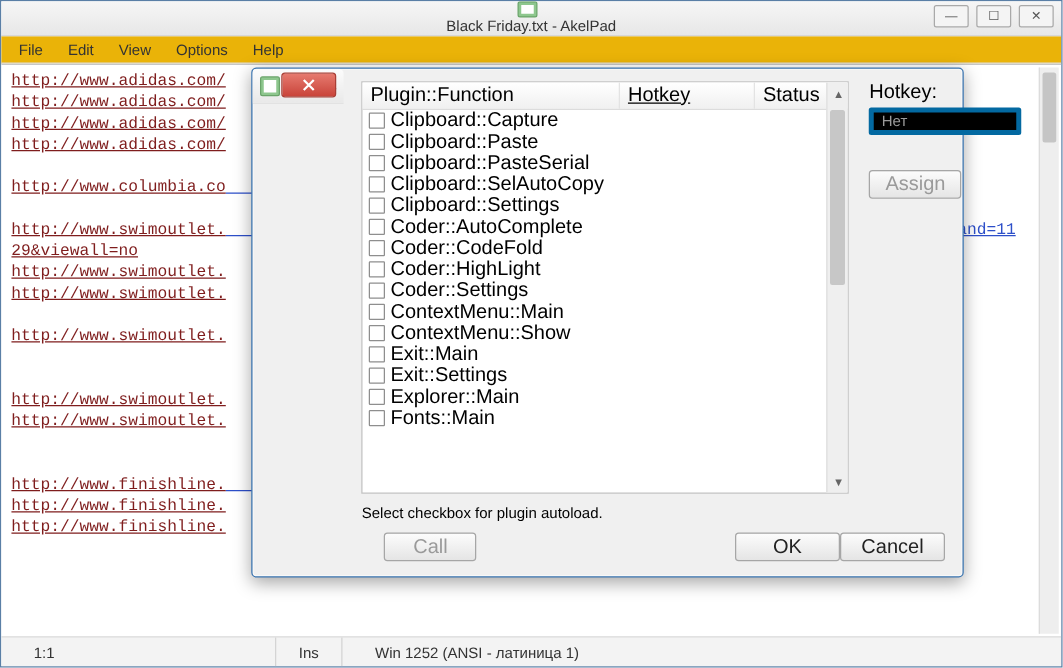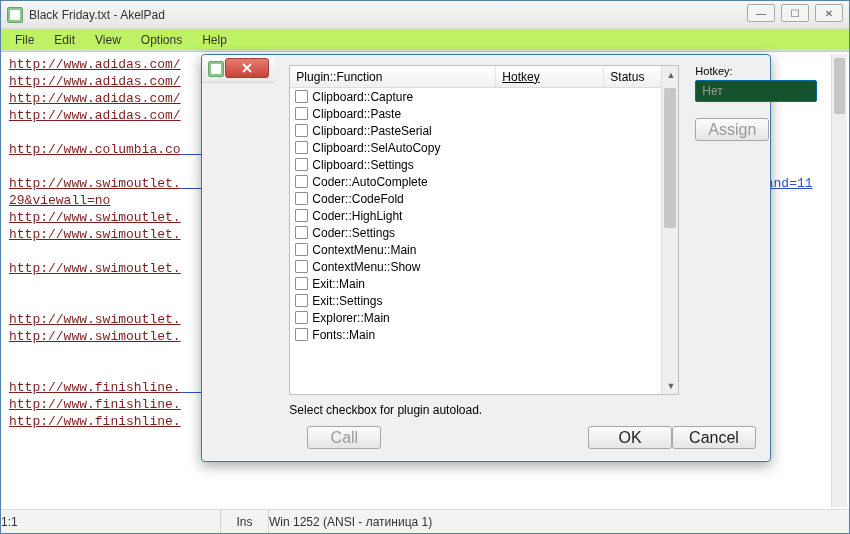--- a/index.html
+++ b/index.html
@@ -15,37 +15,38 @@
     border:1px solid #5a7fa6;
   }
   
   .titlebar {
     height:28px;
     background:linear-gradient(#f6f6f6,#e7e7e7);
     border-bottom:1px solid #d7d7d7;
     display:flex;align-items:center;
     padding:0 6px;
     position:relative;
+    flex-direction:column;
   }
   .app-icon {
     width:16px;height:16px;
     background:#8ec78e;border:1px solid #6aa46a;border-radius:2px;
     margin-right:6px;
     position:relative;
   }
   .app-icon::after{content:"";position:absolute;left:2px;top:2px;right:2px;bottom:2px;background:#fff;}
   .title-text { font-size:12px;color:#333;}
   .win-controls { position:absolute; right:6px; top:3px; display:flex; gap:6px;}
   .win-btn {
     width:28px;height:18px;border:1px solid #a9a9a9;border-radius:2px;
     background:#f4f4f4;display:flex;align-items:center;justify-content:center;
     font-size:10px;color:#555;cursor:default;
   }
   .menubar {
-    height:22px;background:#bef264;border-bottom:1px solid #dcdcdc;
+    height:22px;background:#eab308;border-bottom:1px solid #dcdcdc;
     display:flex;align-items:center;padding:0 4px;gap:0;
   }
   .menu-item { padding:2px 10px;color:#333;cursor:default;}
   .editor-wrap {
     position:absolute;left:0;right:0;top:50px;bottom:24px;
     border-top:1px solid #c7c7c7;
     background:#fff;
   }
   .editor {
     position:absolute;left:8px;right:20px;top:4px;bottom:4px;
@@ -62,21 +63,21 @@
   }
   .thumb {
     position:absolute;left:2px;right:2px;top:4px;height:56px;
     background:#c5c5c5;border-radius:2px;
   }
   .statusbar {
     position:absolute;left:0;right:0;bottom:0;height:24px;
     background:#f3f3f3;border-top:1px solid #dcdcdc;
     display:flex;align-items:center;font-size:12px;color:#333;
   }
-  .status-cell { padding:0 0;border-right:1px solid #d4d4d4;height:100%;display:flex;align-items:center;}
+  .status-cell { padding:0 26px;border-right:1px solid #d4d4d4;height:100%;display:flex;align-items:center;}
   .status-cell.first{width:220px;}
   .status-cell.ins{width:48px;justify-content:center;}
   .status-cell.enc{border-right:none;}
   
   .dialog {
     position:absolute;left:200px;top:53px;width:570px;height:408px;
     border:1px solid #3a74b0;border-radius:4px;
     background:#f0f0f0;
     box-shadow:0 4px 14px rgba(0,0,0,.35), 0 0 0 1px rgba(255,255,255,.5) inset;
     display:flex;
@@ -98,43 +99,43 @@
   .dlg-body { position:relative;flex:1;padding:10px 12px 12px 14px;font-size:12px;}
   
   .pl-list {
     position:absolute;left:14px;top:10px;width:390px;height:330px;
     background:#fff;border:1px solid #c0c0c0;
   }
   .pl-head {
     height:22px;background:linear-gradient(#fff,#f0f0f0);border-bottom:1px solid #dcdcdc;
     display:flex;align-items:center;
   }
-  .pl-col { padding:0 6px;font-size:12px;color:#000;border-right:1px solid #e3e3e3;height:100%;display:flex;align-items:center;}
+  .pl-col { padding:0 6px;font-size:16px;color:#000;border-right:1px solid #e3e3e3;height:100%;display:flex;align-items:center;}
   .pl-col.c1{width:206px;} .pl-col.c2{width:108px;text-decoration:underline;} .pl-col.c3{flex:1;border-right:none;}
   .pl-scroll { position:absolute;right:0;top:0;bottom:0;width:17px;background:#efefef;border-left:1px solid #dedede;}
   .pl-scroll .sthumb{position:absolute;left:2px;right:2px;top:22px;height:140px;background:#c7c7c7;border-radius:2px;}
   .pl-scroll .arrow{position:absolute;left:0;width:17px;height:17px;display:flex;align-items:center;justify-content:center;font-size:9px;color:#666;}
   .pl-scroll .arrow.up{top:0;} .pl-scroll .arrow.down{bottom:0;}
-  .pl-rows { position:absolute;left:0;right:17px;top:22px;bottom:0;overflow:hidden;font-size:12px;}
+  .pl-rows { position:absolute;left:0;right:17px;top:22px;bottom:0;overflow:hidden;font-size:16px;}
   .pl-row { height:17px;display:flex;align-items:center;}
   .pl-row .chk {
     width:13px;height:13px;margin:0 4px 0 5px;background:#fff;border:1px solid #8e8e8e;border-radius:1px;flex:none;
   }
   .pl-row .lbl { color:#000; }
   .hint {
     position:absolute;left:14px;top:348px;font-size:12px;color:#000;
   }
   
   .right-panel {
     position:absolute;left:420px;right:14px;top:10px;
   }
-  .rp-label{font-size:11px;color:#000;margin-bottom:3px;}
+  .rp-label{font-size:16px;color:#000;margin-bottom:3px;}
   .rp-input{
-    width:122px;height:22px;border:1px solid #0369a1;background:#14532d;color:#9a9a9a;
-    padding:0 6px;display:flex;align-items:center;border-radius:2px;margin-bottom:16px;
+    width:122px;height:22px;border:4px solid #0369a1;background:#000000;color:#9a9a9a;
+    padding:0 6px;display:flex;align-items:center;border-radius:2px;margin-bottom:28px;
   }
   .btn {
     height:23px;min-width:74px;padding:0 12px;border:1px solid #a6a6a6;border-radius:3px;
     background:linear-gradient(#fcfcfc,#e5e5e5);display:inline-flex;align-items:center;justify-content:center;
     font-size:16px;color:#222;cursor:default;
   }
   .btn.disabled{color:#9a9a9a;}
   .dlg-buttons {
     position:absolute;right:14px;bottom:12px;display:flex;
   }

